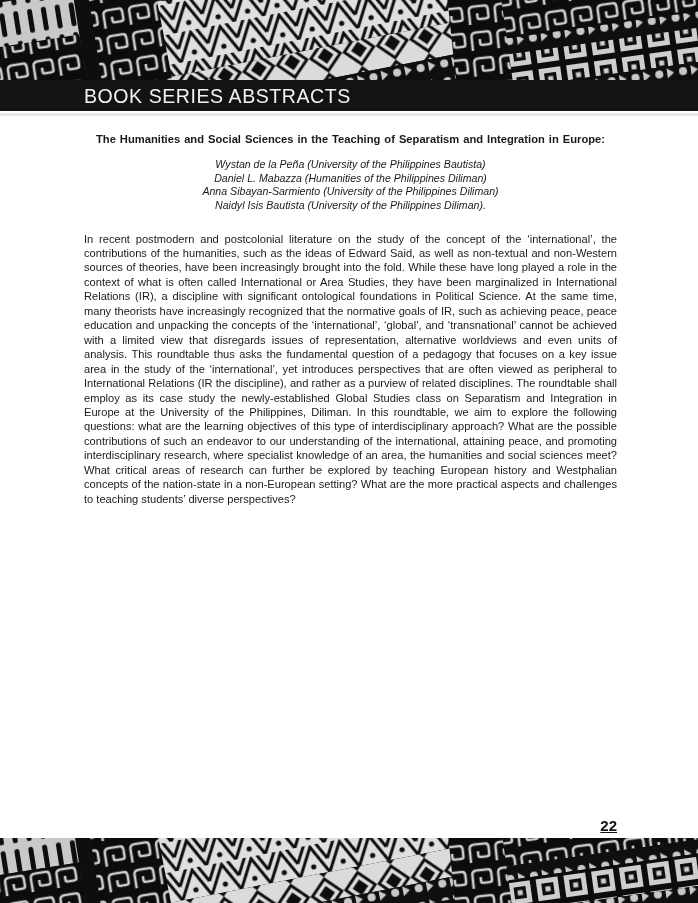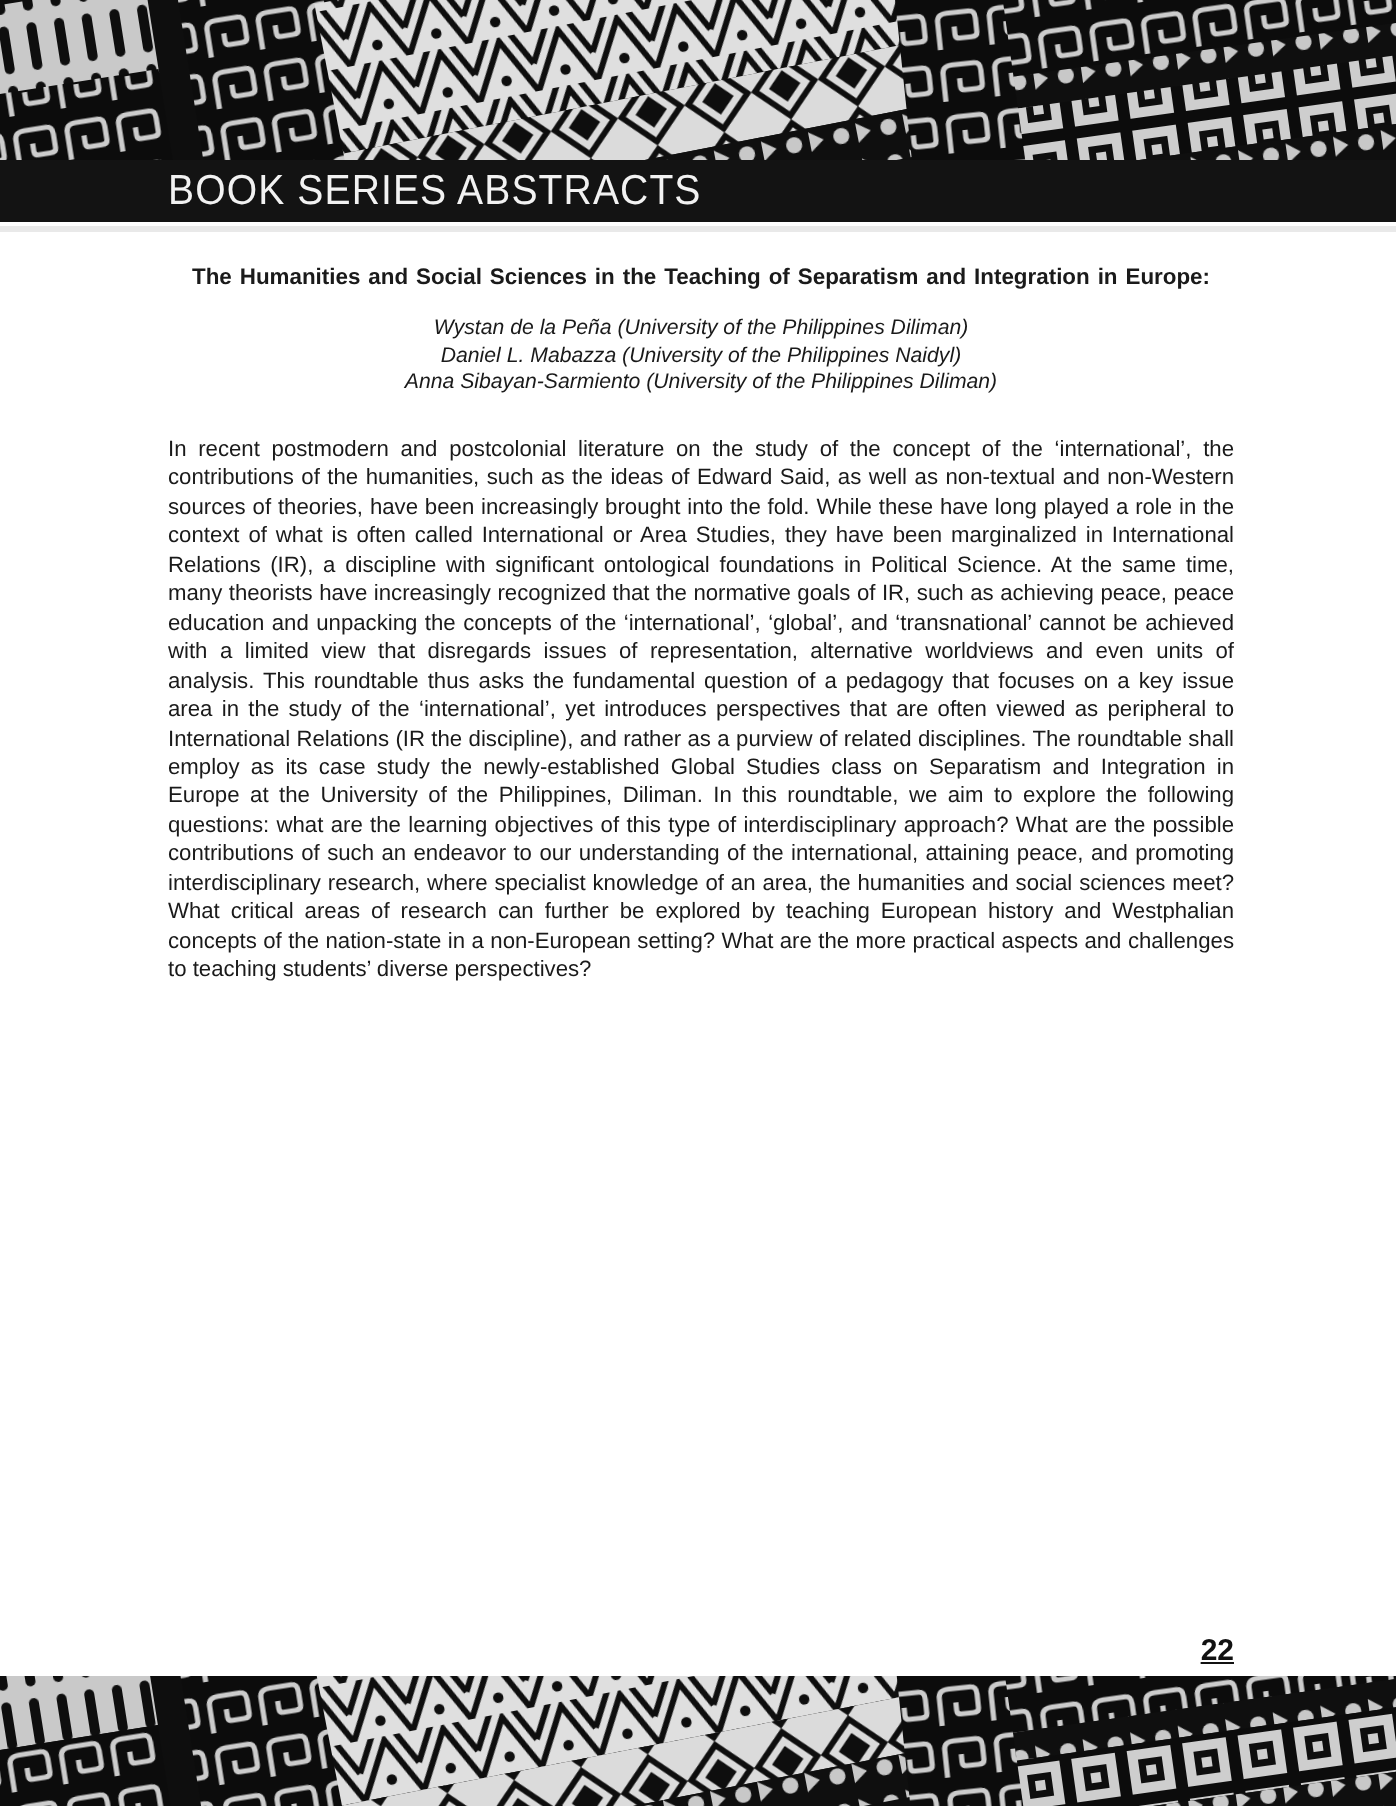--- a/index.html
+++ b/index.html
@@ -208,23 +208,24 @@
   </div>
   <div class="banner-rule"></div>
 
   <div class="content">
 
     <h1 class="abstract-title">
       <span class="line1">The Humanities and Social Sciences in the Teaching of Separatism and Integration in Europe:</span>
     </h1>
 
     <div class="authors">
-      <div class="author-line">Wystan de la Peña (University of the Philippines Diliman)</div>
-      <div class="author-line">Daniel L. Mabazza (University of the Philippines Naidyl)</div>
+      <div class="author-line">Wystan de la Peña (University of the Philippines Bautista)</div>
+      <div class="author-line">Daniel L. Mabazza (Humanities of the Philippines Diliman)</div>
       <div class="author-line">Anna Sibayan-Sarmiento (University of the Philippines Diliman)</div>
+      <div class="author-line">Naidyl Isis Bautista (University of the Philippines Diliman).</div>
     </div>
 
     <p class="abstract-body">In recent postmodern and postcolonial literature on the study of the concept of the ‘international’, the contributions of the humanities, such as the ideas of Edward Said, as well as non-textual and non-Western sources of theories, have been increasingly brought into the fold. While these have long played a role in the context of what is often called International or Area Studies, they have been marginalized in International Relations (IR), a discipline with significant ontological foundations in Political Science. At the same time, many theorists have increasingly recognized that the normative goals of IR, such as achieving peace, peace education and unpacking the concepts of the ‘international’, ‘global’, and ‘transnational’ cannot be achieved with a limited view that disregards issues of representation, alternative worldviews and even units of analysis. This roundtable thus asks the fundamental question of a pedagogy that focuses on a key issue area in the study of the ‘international’, yet introduces perspectives that are often viewed as peripheral to International Relations (IR the discipline), and rather as a purview of related disciplines. The roundtable shall employ as its case study the newly-established Global Studies class on Separatism and Integration in Europe at the University of the Philippines, Diliman. In this roundtable, we aim to explore the following questions: what are the learning objectives of this type of interdisciplinary approach? What are the possible contributions of such an endeavor to our understanding of the international, attaining peace, and promoting interdisciplinary research, where specialist knowledge of an area, the humanities and social sciences meet? What critical areas of research can further be explored by teaching European history and Westphalian concepts of the nation-state in a non-European setting? What are the more practical aspects and challenges to teaching students’ diverse perspectives?</p>
   </div>
 
   <div class="page-number">22</div>
 
   <div class="pattern-band bottom">
     <svg class="pattern-svg" viewBox="0 0 698 65" preserveAspectRatio="none">
       <defs>

